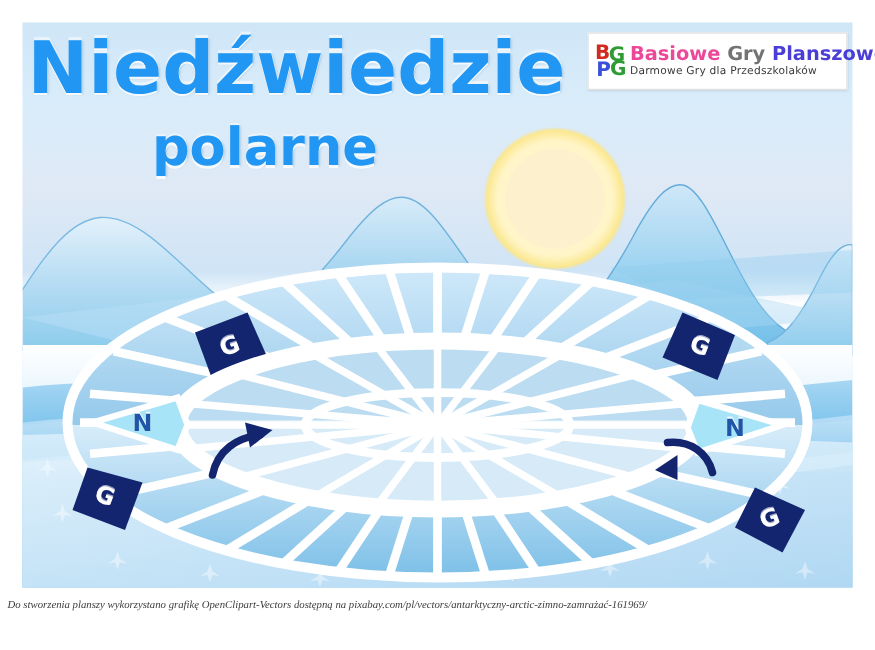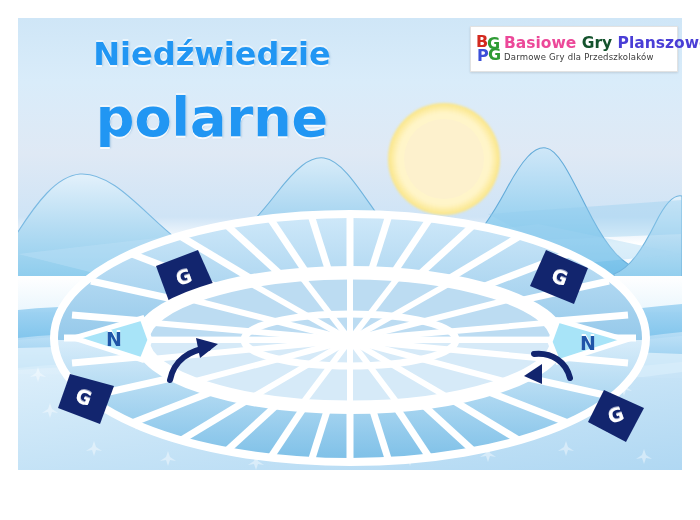--- a/index.html
+++ b/index.html
@@ -92,31 +92,31 @@
     left: 22px;
     top: 22px;
     width: 380px;
     text-align: center;
     z-index: 6;
     pointer-events: none;
   }
   .title .line {
     font-family: "DejaVu Sans", sans-serif;
     font-weight: bold;
-    font-size: 32px;
+    font-size: 58px;
     line-height: 64px;
     color: #2196f3;
     letter-spacing: 0px;
     text-shadow:
        0 2px 0 rgba(255,255,255,.85),
        0 -2px 0 rgba(255,255,255,.55),
        1px 1px 2px rgba(120,170,210,.55);
     white-space: nowrap;
   }
-  .title .line.l2 { font-size: 54px; text-align: center; }
+  .title .line.l2 { font-size: 42px; text-align: center; }
 
   
   .logo {
     position: absolute;
     right: 22px;
     top: 26px;
     width: 208px;
     height: 46px;
     background: #ffffff;
     border: 1px solid #e2e2e2;
@@ -142,21 +142,21 @@
 
   .logo-text { flex: 1 1 auto; padding-left: 2px; }
   .logo-main {
     font-family: "DejaVu Sans", sans-serif;
     font-weight: bold;
     font-size: 15.5px;
     line-height: 17px;
     white-space: nowrap;
   }
   .logo-main .w1 { color: #ec4899; }
-  .logo-main .w2 { color: #14532d; }
+  .logo-main .w2 { color: #737373; }
   .logo-main .w3 { color: #4a3ed6; }
   .logo-sub {
     font-family: "DejaVu Sans", sans-serif;
     font-size: 8.5px;
     line-height: 11px;
     color: #3a3a3a;
     white-space: nowrap;
     letter-spacing: .2px;
   }
 
@@ -531,14 +531,15 @@
     <div class="logo-text">
       <div class="logo-main">
         <span class="w1">Basiowe</span>
         <span class="w2">Gry</span>
         <span class="w3">Planszowe</span>
       </div>
       <div class="logo-sub">Darmowe Gry dla Przedszkolaków</div>
     </div>
   </div>
 
+  <div class="footer">Do stworzenia planszy wykorzystano grafikę OpenClipart-Vectors dostępną na pixabay.com/pl/vectors/antarktyczny-arctic-zimno-zamrażać-161969/</div>
 
 </div>
 
 </body></html>

